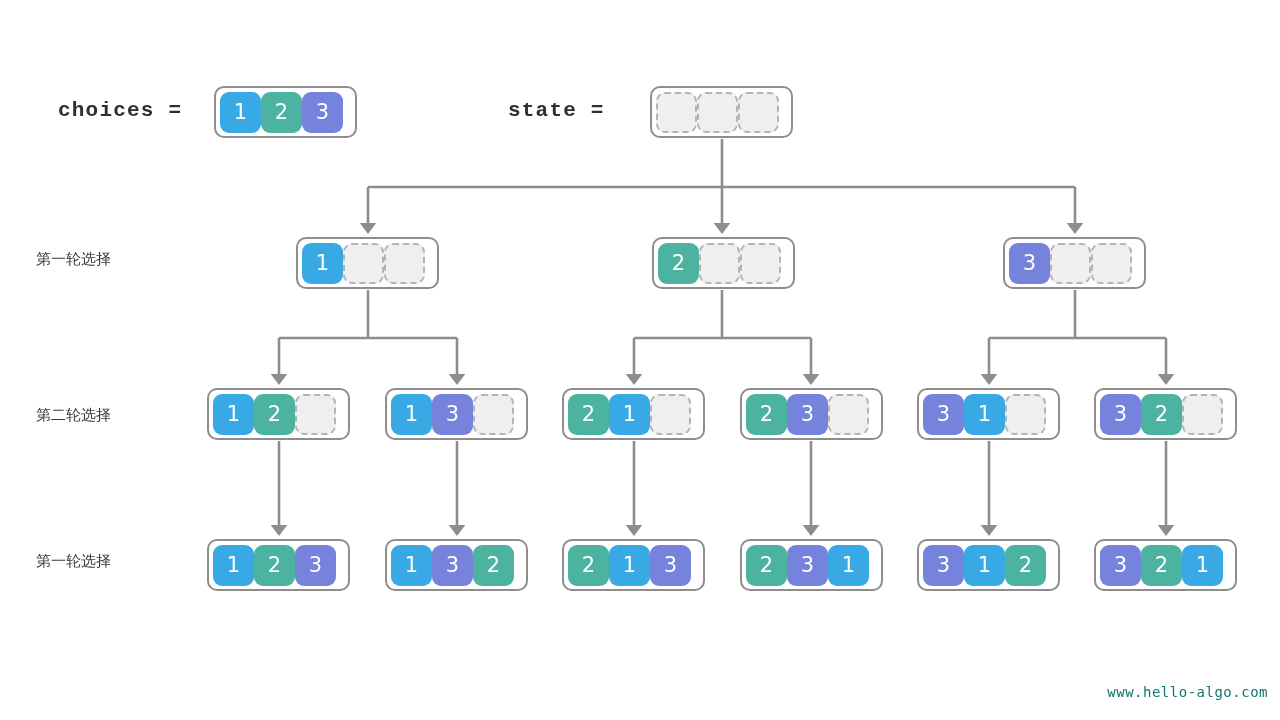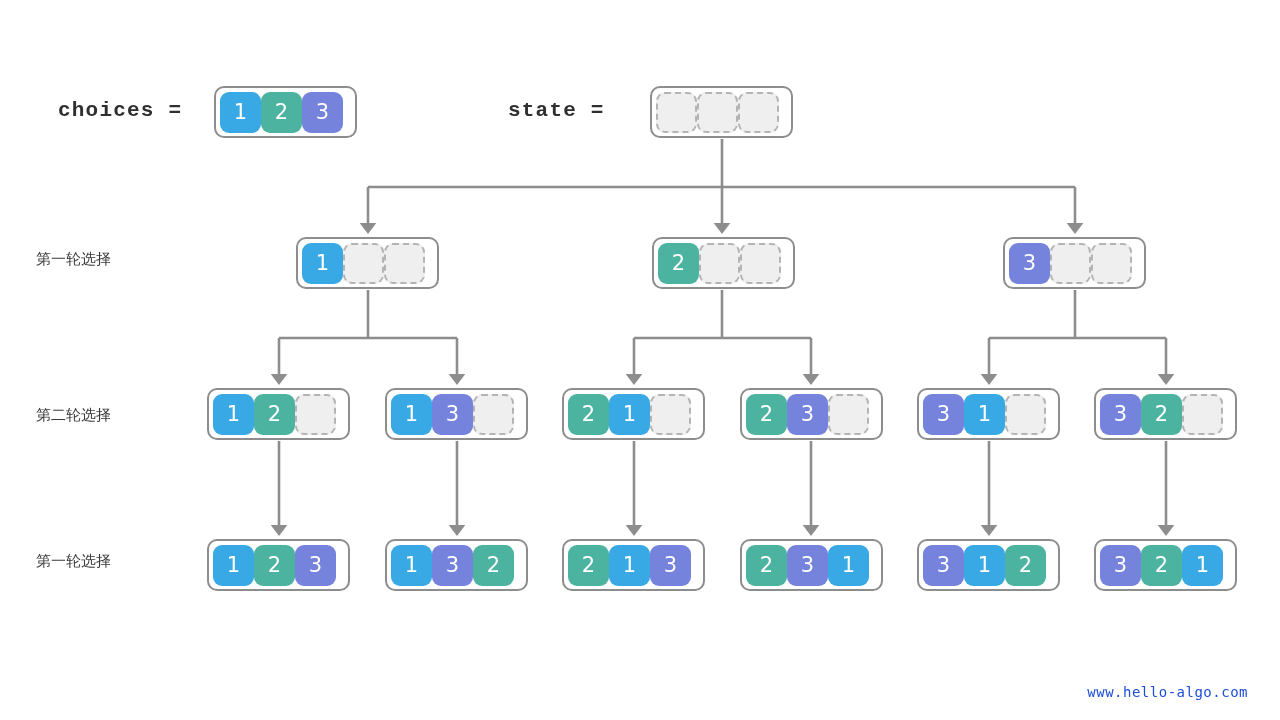--- a/index.html
+++ b/index.html
@@ -79,25 +79,25 @@
     border: 2px dashed #b4b4b4;
     color: transparent;
   }
   .cell.c1 { background: #38a9e5; }
   .cell.c2 { background: #4cb3a1; }
   .cell.c3 { background: #7583dd; }
 
   
   .watermark {
     position: absolute;
-    right: 32px;
+    right: 12px;
     bottom: 20px;
     font-family: "DejaVu Sans Mono", "Liberation Mono", monospace;
     font-size: 14px;
-    color: #1d4ed8;
+    color: #0f766e;
     letter-spacing: 0.5px;
   }
 </style>
 </head>
 <body>
 
 <div id="canvas">
 
   <svg id="edges" viewBox="0 0 1280 720">
     <defs>

